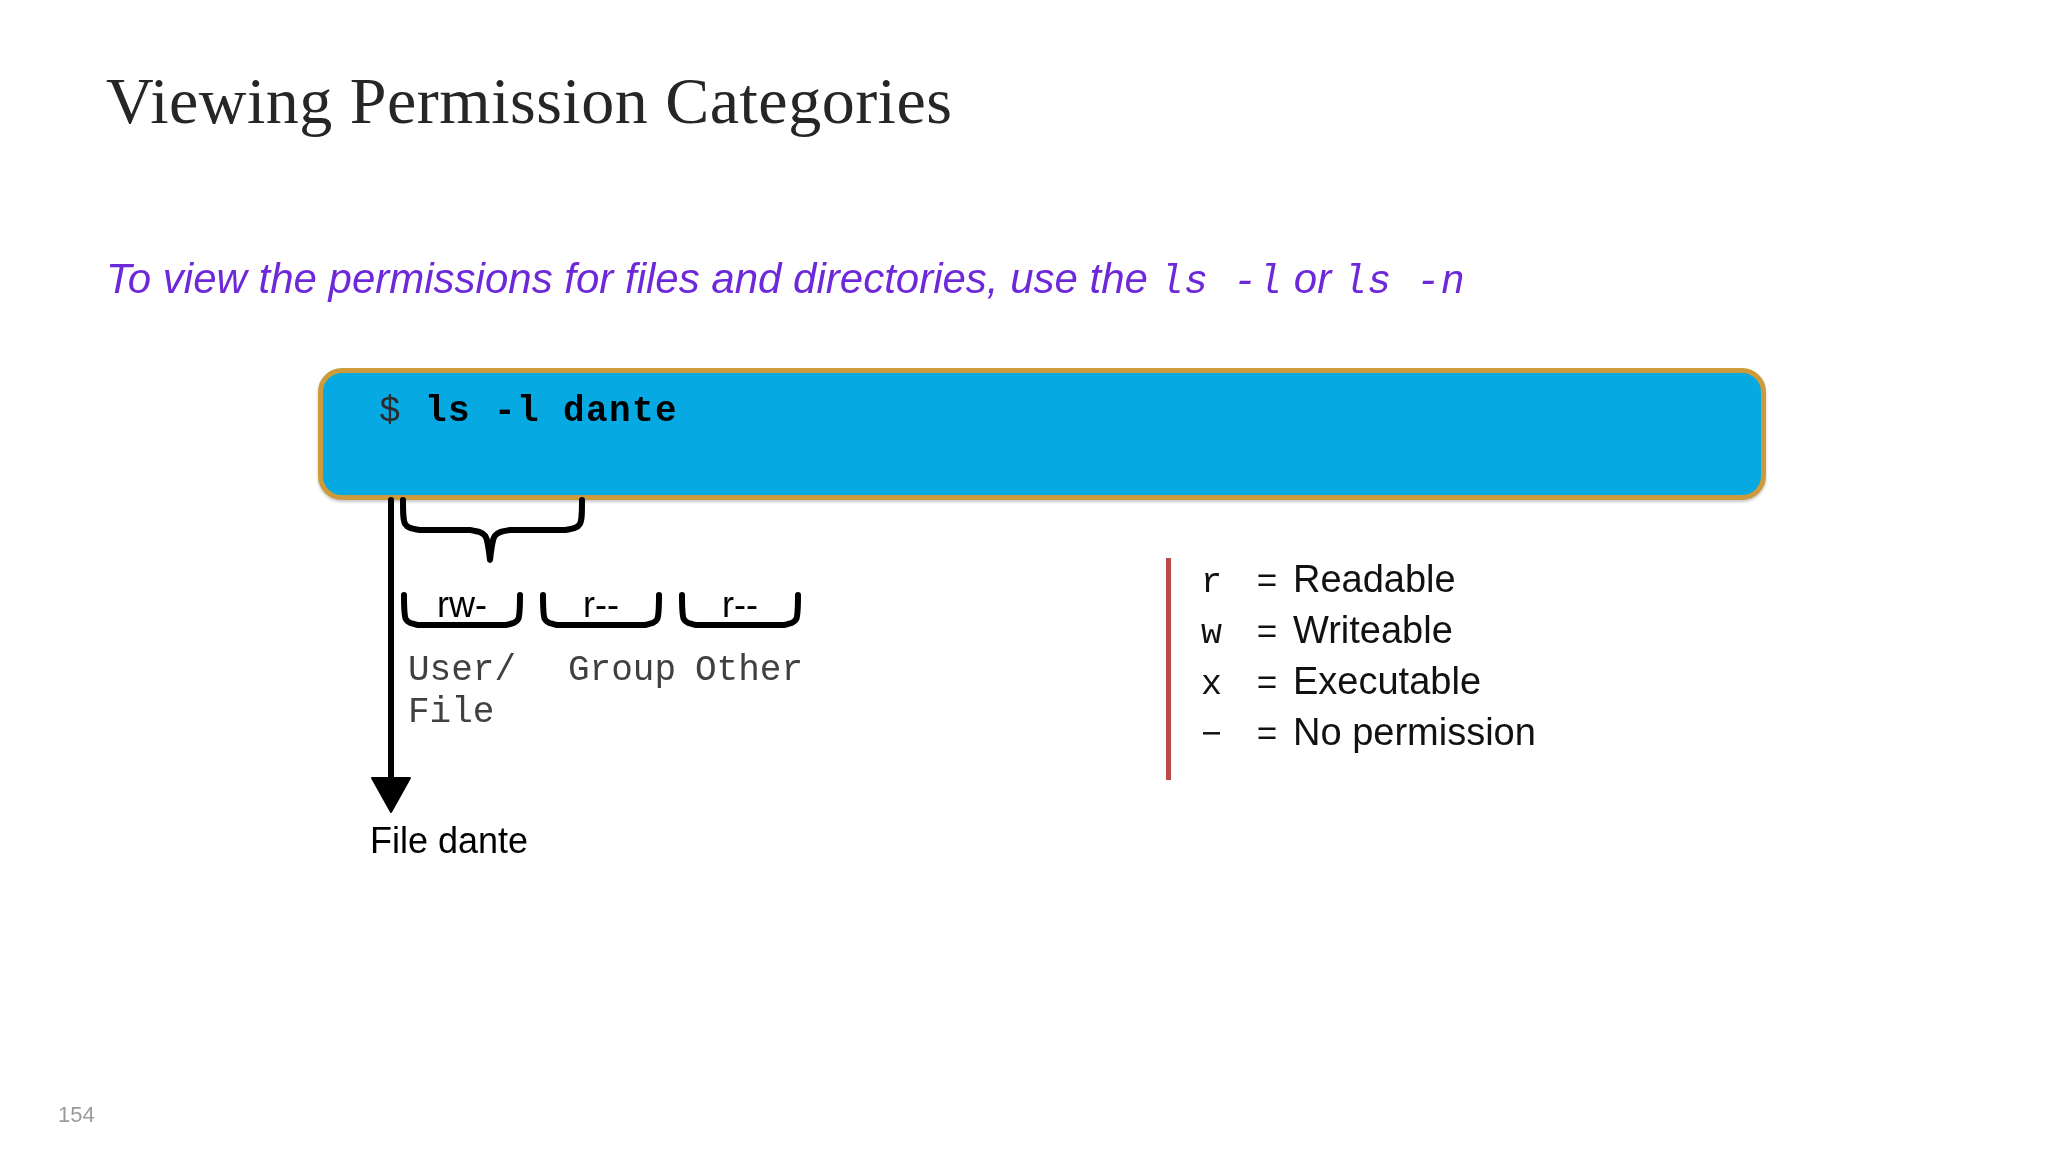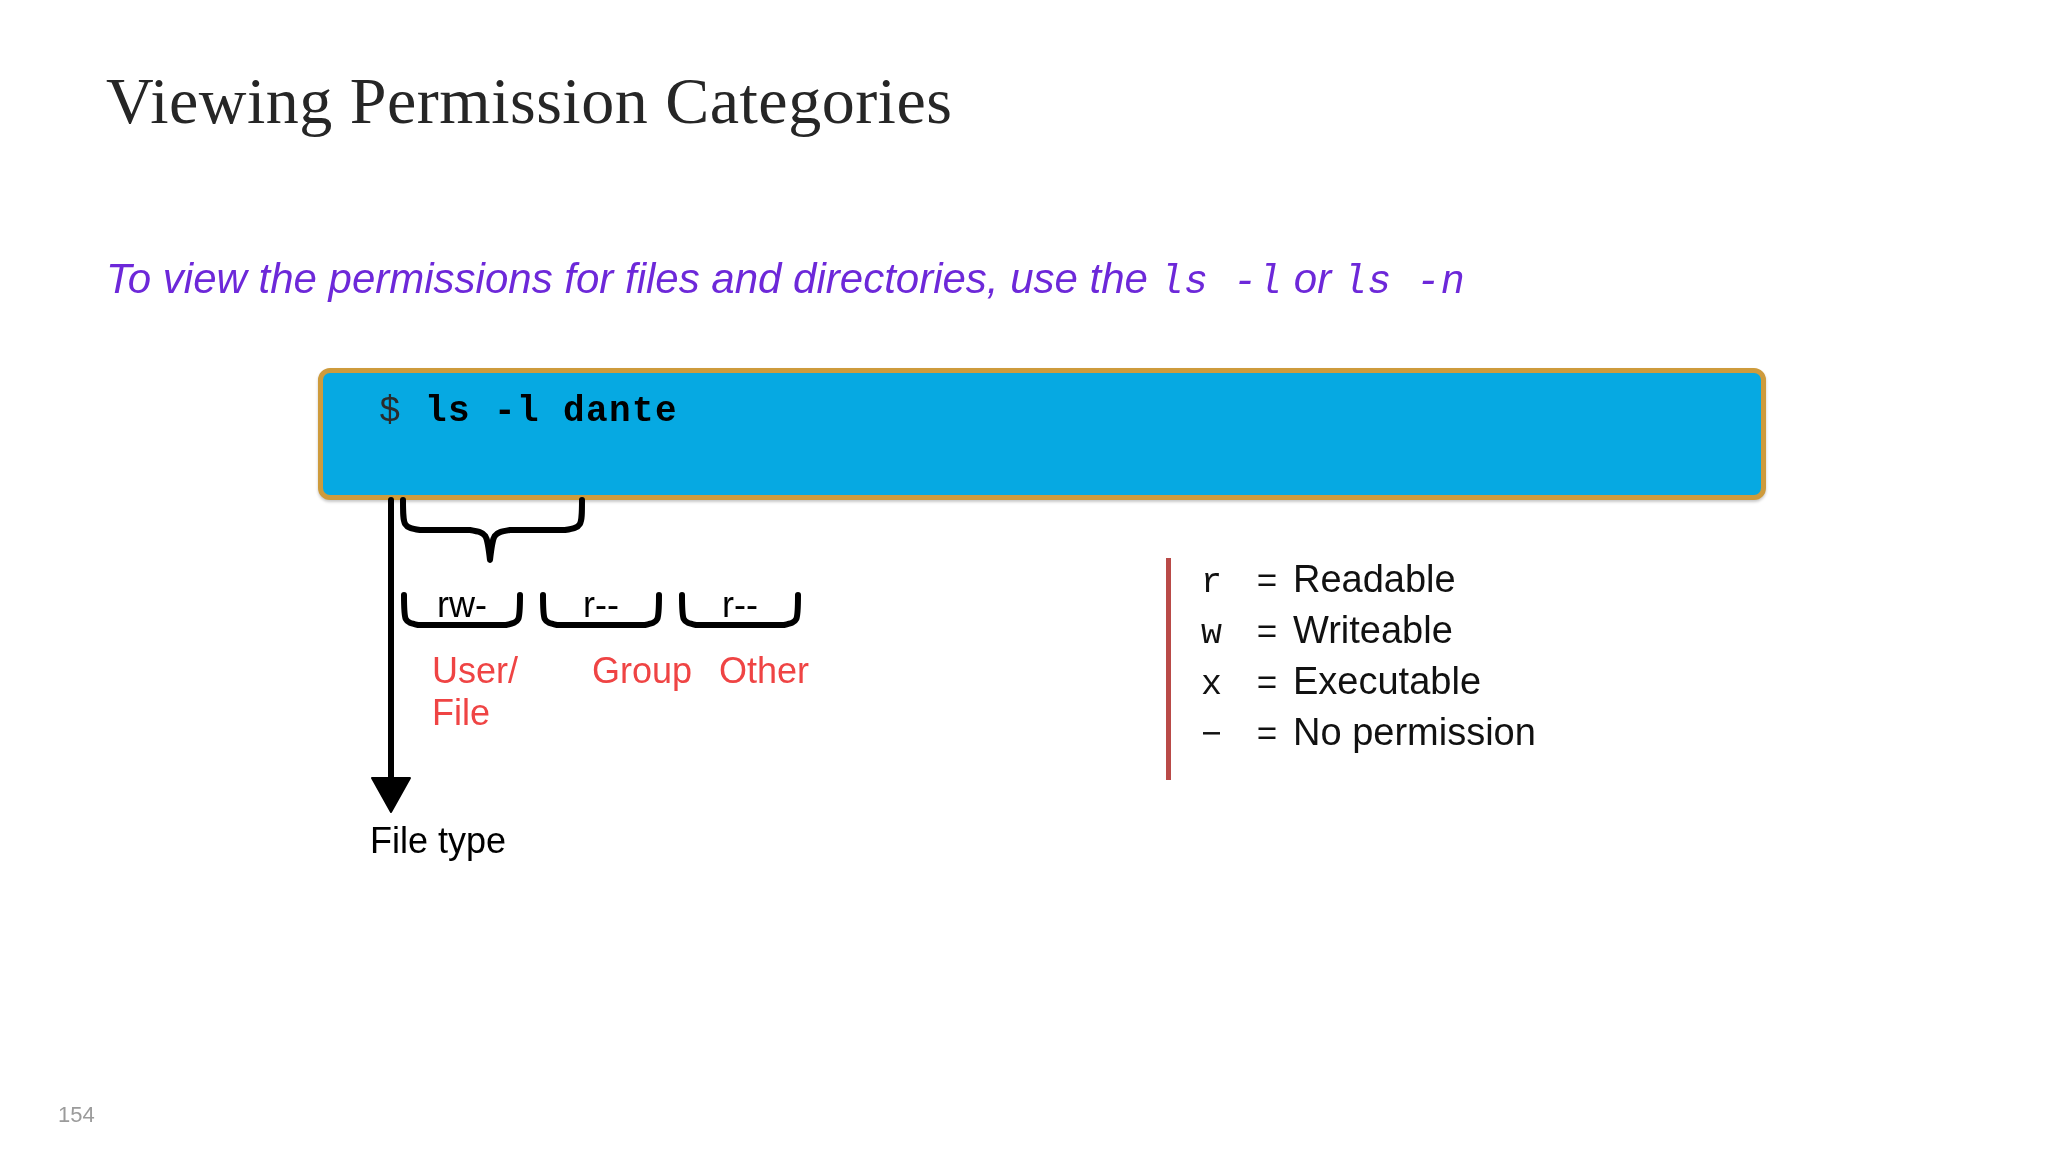--- a/index.html
+++ b/index.html
@@ -48,21 +48,21 @@
 
   
   #terminal-box {
     position: absolute;
     left: 318px;
     top: 368px;
     width: 1448px;
     height: 132px;
     background: #06A9E2;
     border: 5px solid #CE9B3C;
-    border-radius: 12px;
+    border-radius: 24px;
     box-sizing: border-box;
     box-shadow: 0 2px 3px rgba(0,0,0,0.22);
   }
   .term-line {
     position: absolute;
     font-family: "Liberation Mono", monospace;
     font-size: 36px;
     letter-spacing: 1.4px;
     white-space: pre;
   }
@@ -97,25 +97,24 @@
   
   .perm-chunk {
     position: absolute;
     font-family: "Liberation Sans", sans-serif;
     font-size: 36px;
     color: #000000;
     text-align: center;
   }
   .cat-label {
     position: absolute;
-    font-family: Liberation Sans, sans-serif;
-    font-size: 36px;
-    color: #ef4444;
+    font-family: Liberation Mono, monospace;
+    font-size: 36px;
+    color: #404040;
     line-height: 1.18;
-    margin-left: 24px;
   }
   #filetype-label {
     position: absolute;
     left: 370px;
     top: 820px;
     font-size: 36px;
     color: #000000;
     white-space: nowrap;
   }
 
@@ -212,21 +211,21 @@
   <div class="perm-chunk" style="left:543px; top:584px; width:116px;">r--</div>
   <div class="perm-chunk" style="left:682px; top:584px; width:116px;">r--</div>
 
   <div class="cat-label" style="left:408px; top:650px;">
     <div>User/</div>
     <div>File</div>
   </div>
   <div class="cat-label" style="left:568px; top:650px;">Group</div>
   <div class="cat-label" style="left:695px; top:650px;">Other</div>
 
-  <div id="filetype-label">File type</div>
+  <div id="filetype-label">File dante</div>
 
   <div id="legend">
     <div class="legend-row">
       <span class="legend-sym">r</span>
       <span class="legend-eq">=</span>
       <span class="legend-desc">Readable</span>
     </div>
     <div class="legend-row">
       <span class="legend-sym">w</span>
       <span class="legend-eq">=</span>

